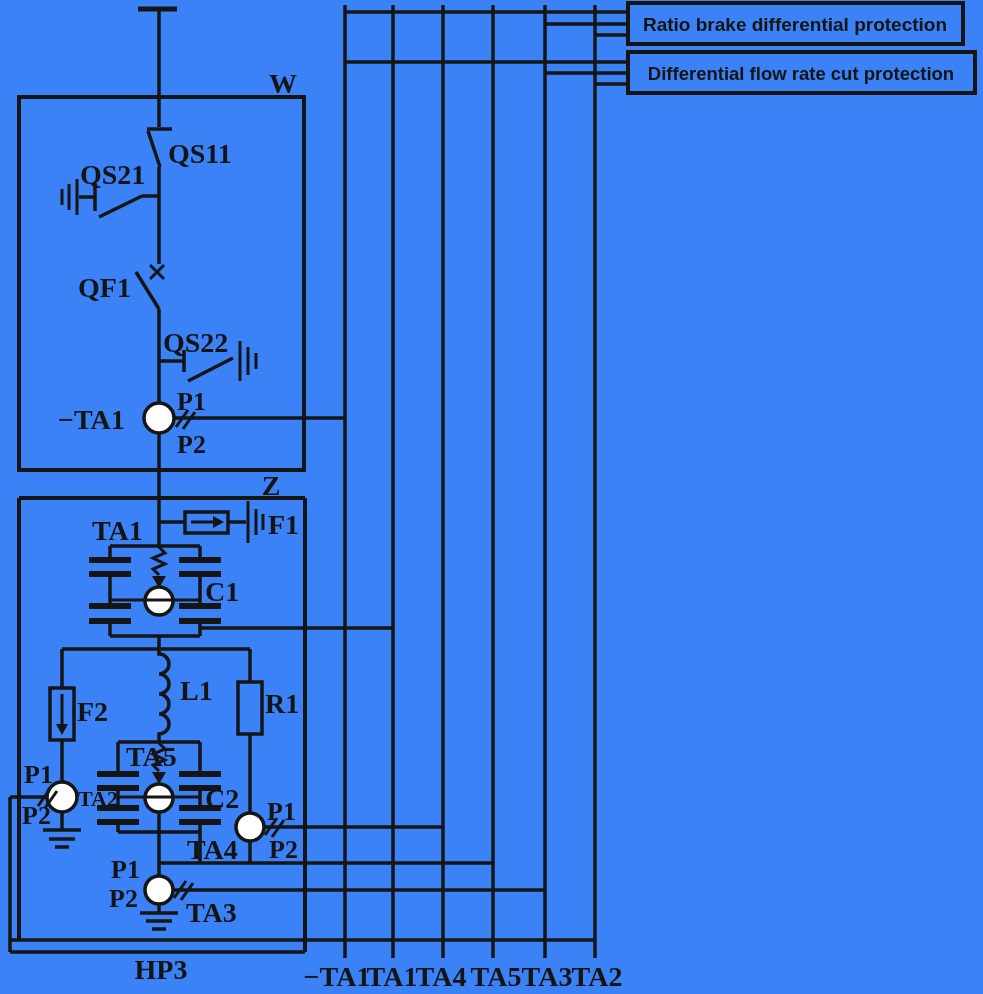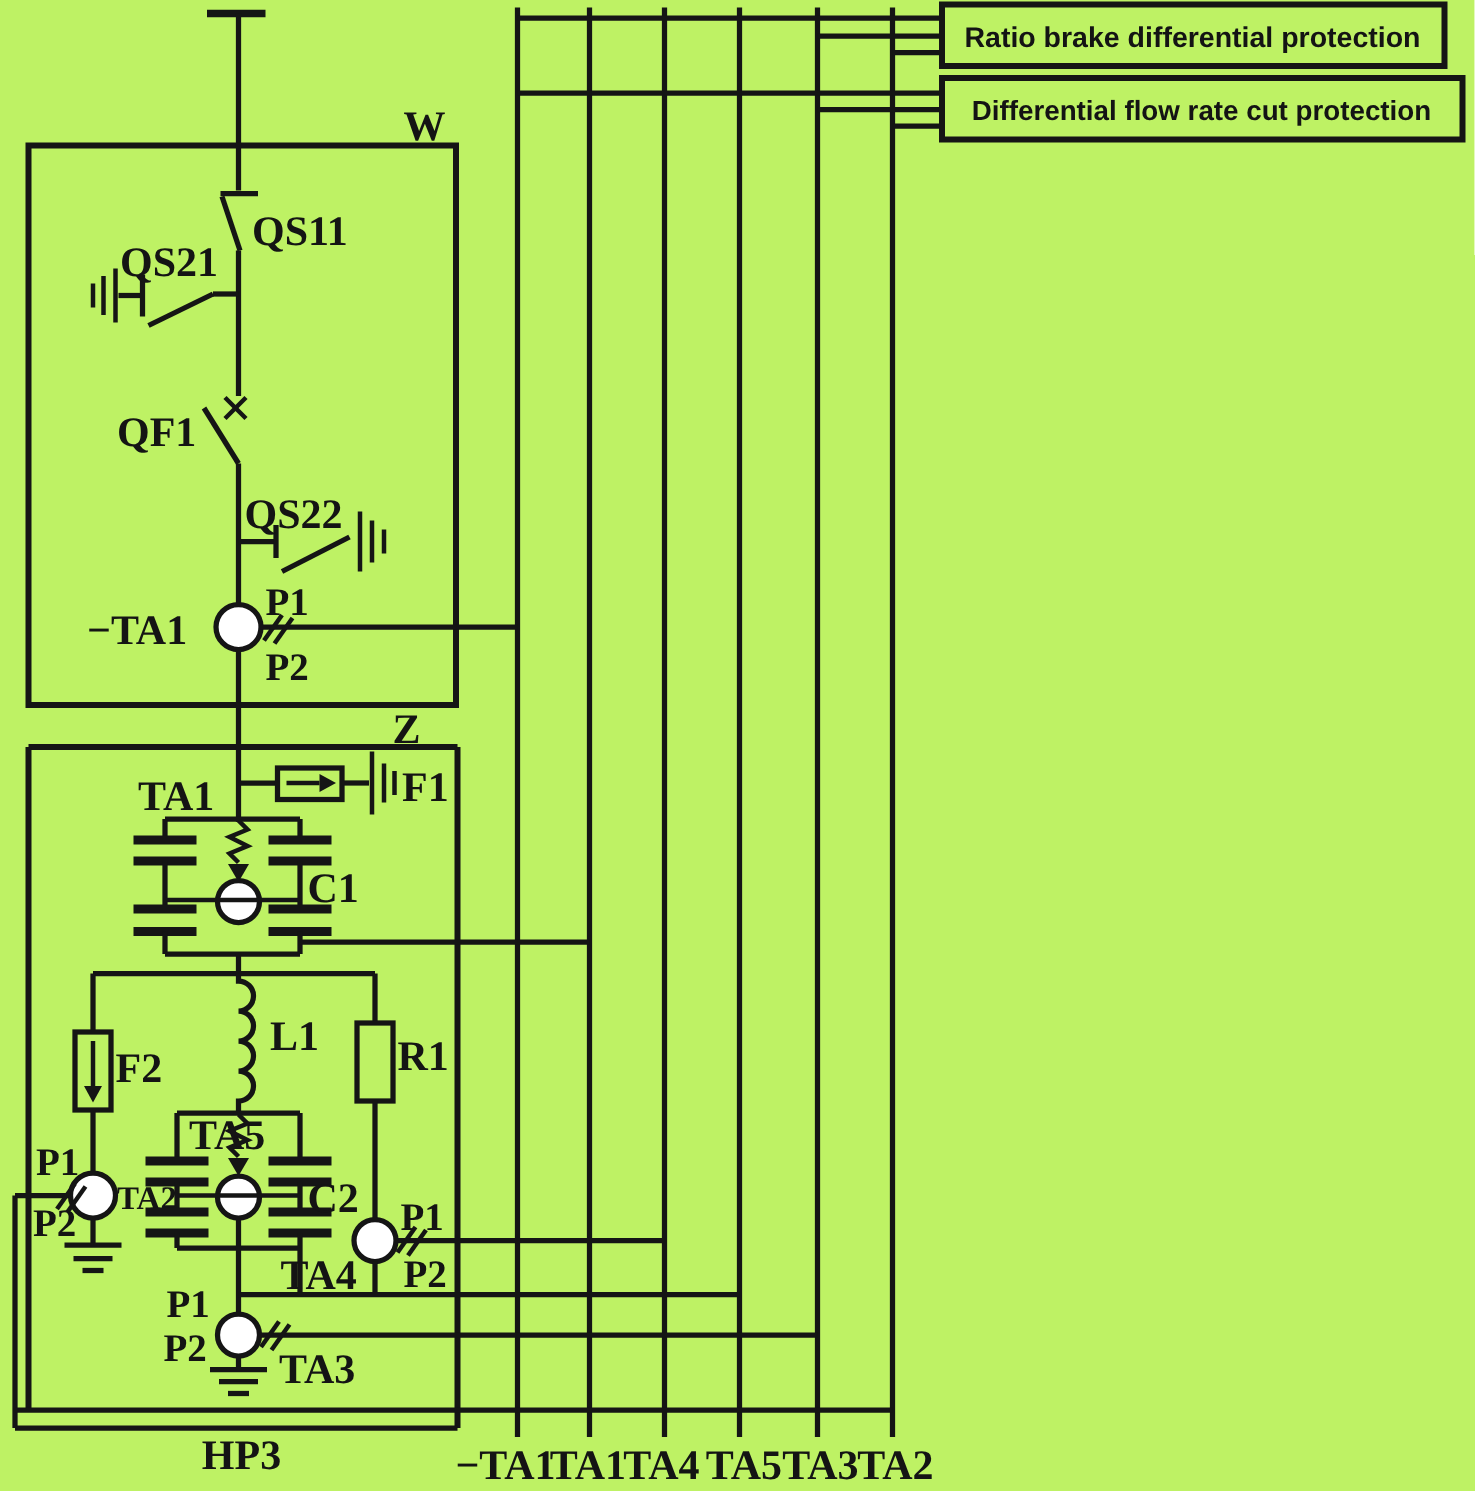--- a/index.html
+++ b/index.html
@@ -1,16 +1,16 @@
 <!DOCTYPE html>
 <html><head>
 <meta charset="utf-8">
 <style>
   html,body{margin:0;padding:0;background:#ffffff;}
-  .page{position:relative;width:983px;height:994px;background:#bef264;overflow:hidden;}
+  .page{position:relative;width:983px;height:994px;background:#3b82f6;overflow:hidden;}
   svg{position:absolute;left:0;top:0;}
   .wire{stroke:#151515;stroke-width:3.5;fill:none;}
   .thin{stroke:#151515;stroke-width:3;fill:none;}
   .thick{stroke:#151515;stroke-width:5;fill:none;}
   .plate{stroke:#151515;stroke-width:6;fill:none;}
   .boxline{stroke:#151515;stroke-width:4;fill:none;}
   .ct{fill:#ffffff;stroke:#151515;stroke-width:3.5;}
   .arr{fill:#151515;stroke:none;}
   .lbl{font-family:"Liberation Serif",serif;font-weight:bold;fill:#141414;font-size:28px;}
   .sm{font-size:26px;}

